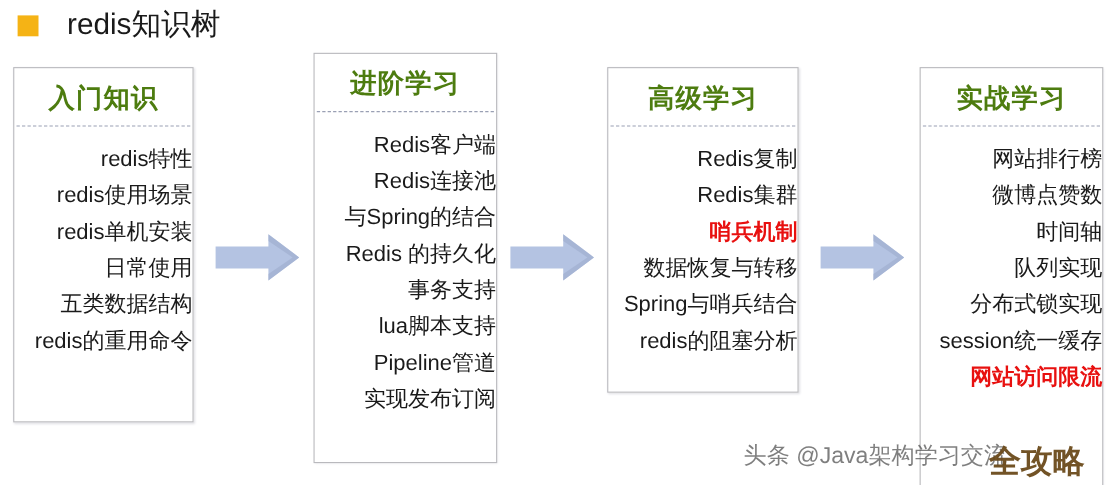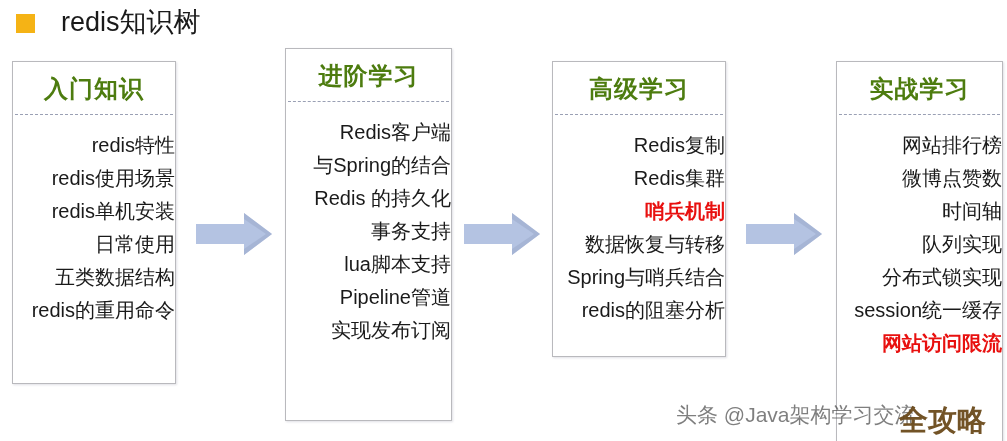--- a/index.html
+++ b/index.html
@@ -164,20 +164,21 @@
       <polygon points="1,12 49,12 49,1 77,22 49,43 49,32 1,32" fill="#b4c3e2"></polygon>
       <polygon points="49,1 77,22 49,43 49,37 71,22 49,7" fill="#9aa9ca" opacity="0.55"></polygon>
     </svg>
   </div>
 
   <div class="col" id="col-1">
     <div class="col-header">进阶学习</div>
     <div class="col-divider"></div>
     <ul class="col-list">
       <li class="col-item">Redis客户端</li>
+      <li class="col-item">Redis连接池</li>
       <li class="col-item">与Spring的结合</li>
       <li class="col-item">Redis 的持久化</li>
       <li class="col-item">事务支持</li>
       <li class="col-item">lua脚本支持</li>
       <li class="col-item">Pipeline管道</li>
       <li class="col-item">实现发布订阅</li>
     </ul>
   </div>
 
   <div class="arrow" id="arrow-1">

